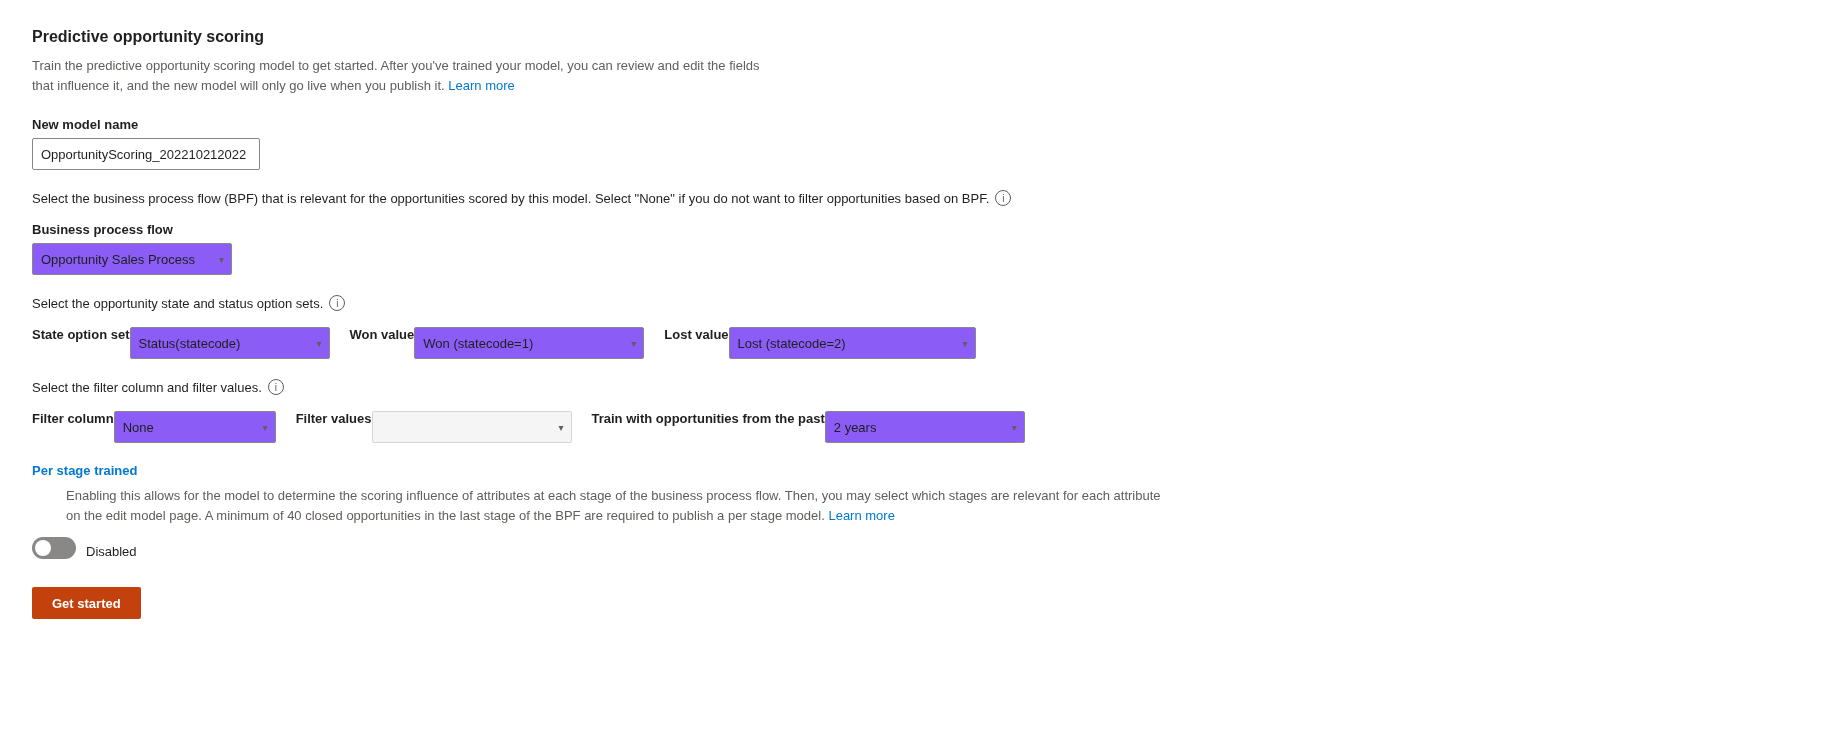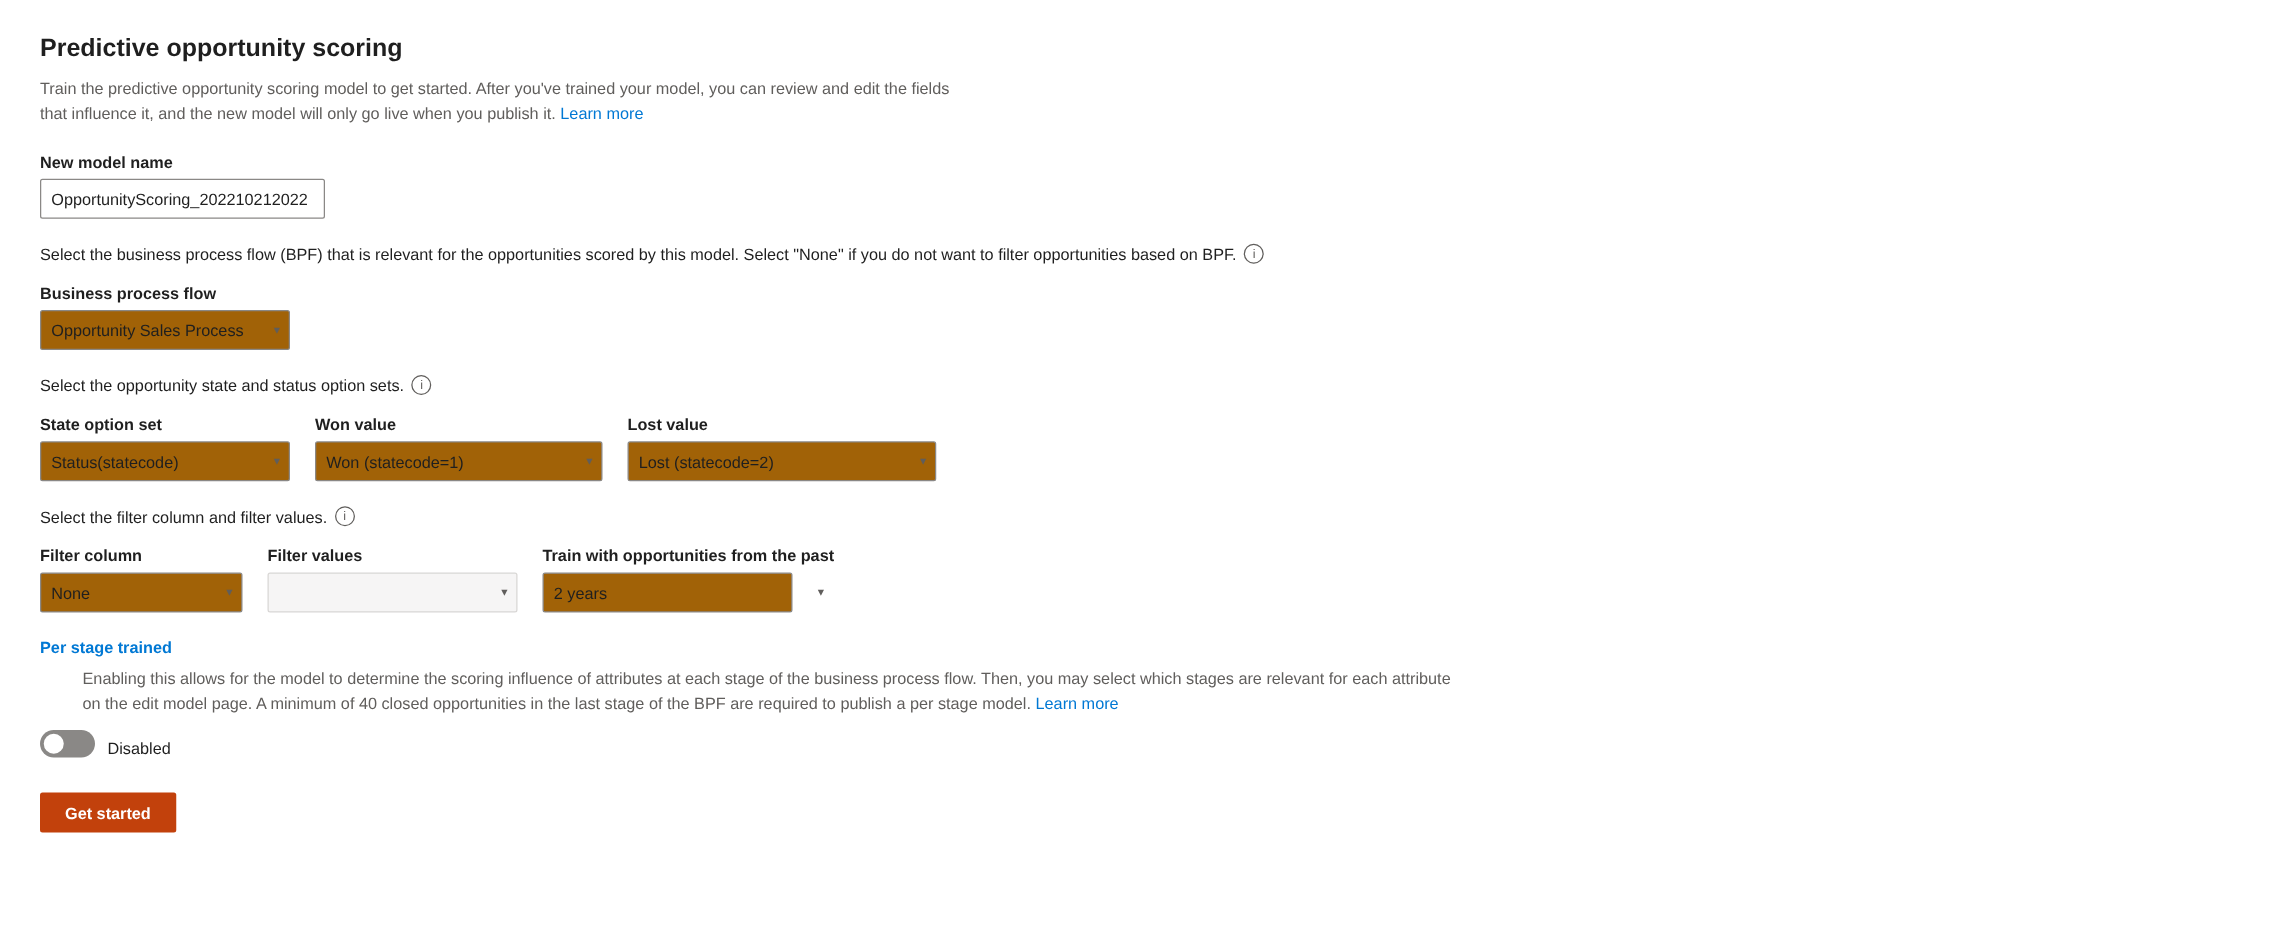--- a/index.html
+++ b/index.html
@@ -15,21 +15,21 @@
       font-size: 13px;
       min-height: 753px;
     }
 
     .page-container {
       padding: 28px 32px 32px 32px;
       max-width: 1200px;
     }
 
     .page-title {
-      font-size: 20px;
+      font-size: 16px;
       font-weight: 600;
       color: #1f1f1f;
       margin-bottom: 10px;
     }
 
     .page-description {
       font-size: 13px;
       color: #605e5c;
       line-height: 1.5;
       margin-bottom: 22px;
@@ -90,39 +90,39 @@
 
     .fields-row {
       display: flex;
       gap: 20px;
       align-items: flex-end;
       flex-wrap: wrap;
     }
 
     .field-group {
       display: flex;
-      flex-direction: column;
+      flex-direction: row;
       justify-content: center;
     }
 
     .select-wrapper {
       position: relative;
       display: inline-flex;
       align-items: center;
     }
 
     .select-control {
       appearance: none;
       -webkit-appearance: none;
       border: 1px solid #8a8886;
       border-radius: 2px;
       padding: 5px 32px 5px 8px;
       font-size: 13px;
       color: #1f1f1f;
-      background: #a16207;
+      background: #8b5cf6;
       height: 32px;
       cursor: pointer;
       outline: none;
       font-family: inherit;
     }
 
     .select-control:disabled {
       background: #f3f2f1;
       color: #a19f9d;
       cursor: default;

